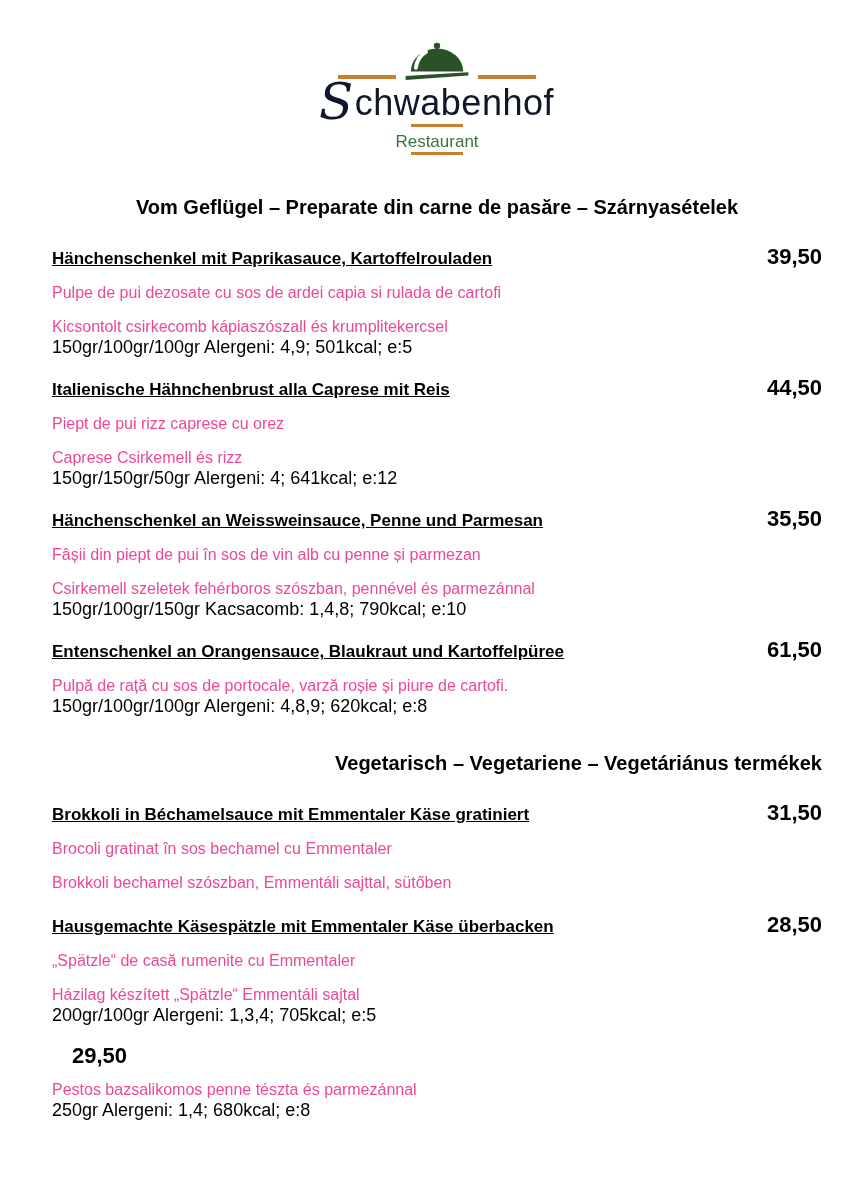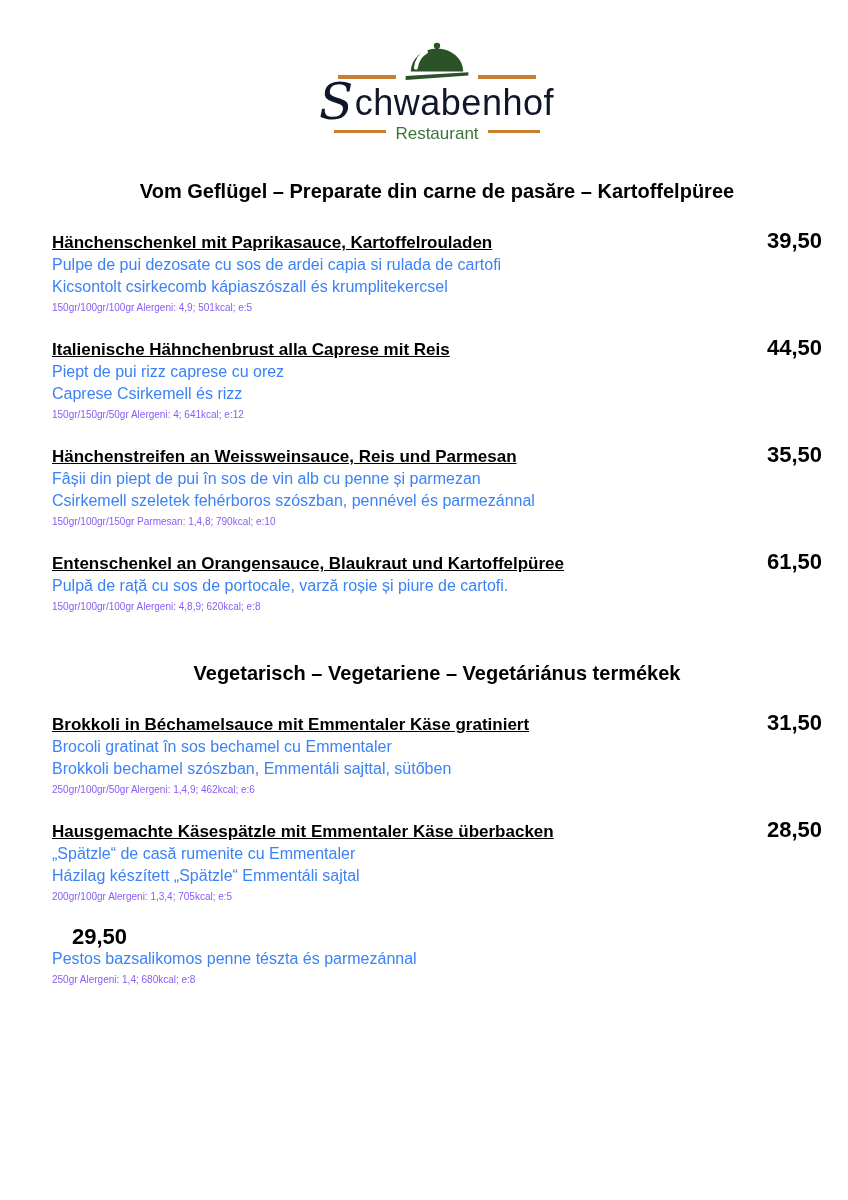--- a/index.html
+++ b/index.html
@@ -42,30 +42,31 @@
     font-style: italic;
     font-size: 50px;
     line-height: 0;
     position: relative; top: 4px; left: -1px;
   }
   .logo-sub {
     display: flex; align-items: center; justify-content: center;
     color: #3a7438;
     font-size: 17px;
     margin-top: 4px;
+    flex-direction: column;
   }
 
   
   .section-title {
     text-align: center;
     font-weight: bold;
     font-size: 20px;
     margin: 0 0 27px 0;
   }
-  .section-title.second { margin-top: 46px; }
+  .section-title.second { margin-top: 36px; text-align: right; }
 
   .item { margin-bottom: 20px; }
   .item-head {
     display: flex; justify-content: space-between; align-items: baseline;
   }
   .item-title {
     font-weight: bold;
     font-size: 17px;
     line-height: 22px;
     text-decoration: underline;
@@ -73,26 +74,27 @@
   .item-price {
     font-weight: bold;
     font-size: 22px;
     line-height: 22px;
     white-space: nowrap;
     padding-left: 20px;
   }
   .item-desc {
     font-size: 16px;
     line-height: 22px;
-    color: #3b82f6;
+    color: #ec4899;
+    margin-top: 12px;
   }
   .item-fine {
-    font-size: 10px;
+    font-size: 18px;
     line-height: 19px;
-    color: #8b5cf6;
+    color: #000000;
   }
 </style>
 </head>
 <body>
 
 <div class="page">
 
   <div class="logo">
     <div class="logo-top">
       <span class="oline"></span>
@@ -106,21 +108,21 @@
       <span class="oline"></span>
     </div>
     <div class="logo-word"><span class="initial">S</span><span>chwabenhof</span></div>
     <div class="logo-sub">
       <span class="oline small"></span>
       <span>Restaurant</span>
       <span class="oline small"></span>
     </div>
   </div>
 
-  <h2 class="section-title">Vom Geflügel – Preparate din carne de pasăre – Kartoffelpüree</h2>
+  <h2 class="section-title">Vom Geflügel – Preparate din carne de pasăre – Szárnyasételek</h2>
 
   <div class="item">
     <div class="item-head">
       <span class="item-title">Hänchenschenkel mit Paprikasauce, Kartoffelrouladen</span>
       <span class="item-price">39,50</span>
     </div>
     <div class="item-desc">Pulpe de pui dezosate cu sos de ardei capia si rulada de cartofi</div>
     <div class="item-desc">Kicsontolt csirkecomb kápiaszószall és krumplitekercsel</div>
     <div class="item-fine">150gr/100gr/100gr Alergeni: 4,9; 501kcal; e:5</div>
   </div>
@@ -130,47 +132,46 @@
       <span class="item-title">Italienische Hähnchenbrust alla Caprese mit Reis</span>
       <span class="item-price">44,50</span>
     </div>
     <div class="item-desc">Piept de pui rizz caprese cu orez</div>
     <div class="item-desc">Caprese Csirkemell és rizz</div>
     <div class="item-fine">150gr/150gr/50gr Alergeni: 4; 641kcal; e:12</div>
   </div>
 
   <div class="item">
     <div class="item-head">
-      <span class="item-title">Hänchenstreifen an Weissweinsauce, Reis und Parmesan</span>
+      <span class="item-title">Hänchenschenkel an Weissweinsauce, Penne und Parmesan</span>
       <span class="item-price">35,50</span>
     </div>
     <div class="item-desc">Fâșii din piept de pui în sos de vin alb cu penne și parmezan</div>
     <div class="item-desc">Csirkemell szeletek fehérboros szószban, pennével és parmezánnal</div>
-    <div class="item-fine">150gr/100gr/150gr Parmesan: 1,4,8; 790kcal; e:10</div>
+    <div class="item-fine">150gr/100gr/150gr Kacsacomb: 1,4,8; 790kcal; e:10</div>
   </div>
 
   <div class="item">
     <div class="item-head">
       <span class="item-title">Entenschenkel an Orangensauce, Blaukraut und Kartoffelpüree</span>
       <span class="item-price">61,50</span>
     </div>
     <div class="item-desc">Pulpă de rață cu sos de portocale, varză roșie și piure de cartofi.</div>
     <div class="item-fine">150gr/100gr/100gr Alergeni: 4,8,9; 620kcal; e:8</div>
   </div>
 
   <h2 class="section-title second">Vegetarisch – Vegetariene – Vegetáriánus termékek</h2>
 
   <div class="item">
     <div class="item-head">
       <span class="item-title">Brokkoli in Béchamelsauce mit Emmentaler Käse gratiniert</span>
       <span class="item-price">31,50</span>
     </div>
     <div class="item-desc">Brocoli gratinat în sos bechamel cu Emmentaler</div>
     <div class="item-desc">Brokkoli bechamel szószban, Emmentáli sajttal, sütőben</div>
-    <div class="item-fine">250gr/100gr/50gr Alergeni: 1,4,9; 462kcal; e:6</div>
   </div>
 
   <div class="item">
     <div class="item-head">
       <span class="item-title">Hausgemachte Käsespätzle mit Emmentaler Käse überbacken</span>
       <span class="item-price">28,50</span>
     </div>
     <div class="item-desc">„Spätzle“ de casă rumenite cu Emmentaler</div>
     <div class="item-desc">Házilag készített „Spätzle“ Emmentáli sajtal</div>
     <div class="item-fine">200gr/100gr Alergeni: 1,3,4; 705kcal; e:5</div>

